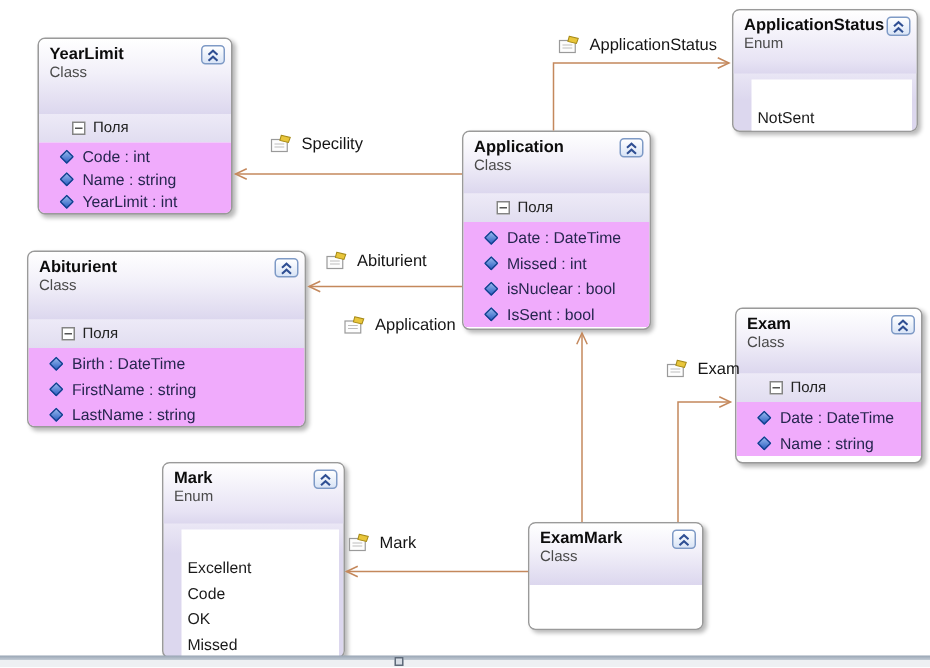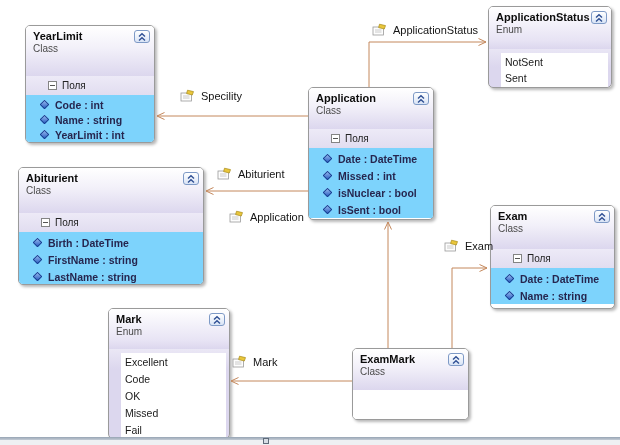--- a/index.html
+++ b/index.html
@@ -29,35 +29,35 @@
     padding:0 22px;background:linear-gradient(#edeaf7,#e1ddf0);
     font-size:10px;color:#222;
   }
   .expander{
     width:9px;height:9px;box-sizing:border-box;border:1px solid #848484;background:#fff;
     position:relative;flex:none;cursor:pointer;
   }
   .expander::after{
     content:"";position:absolute;left:1px;right:1px;top:3px;height:1px;background:#555;
   }
-  .members{background:#7dd3fc;padding-top:2px;font-weight:bold;}
+  .members{background:#f0abfc;padding-top:2px;}
   .member-row{
     display:flex;align-items:center;gap:7px;padding-left:15px;
     font-size:10.5px;color:#26264f;white-space:nowrap;
   }
   .mh17 .member-row{height:17px;}
   .mh15 .member-row{height:15px;}
   .diamond{
     width:7px;height:7px;flex:none;transform:rotate(45deg);border-radius:1px;
     background:linear-gradient(135deg,#a6c6f5,#1d52bb);
     box-shadow:0 0 0 1px #16408f inset;
   }
   
   .enum-items{
-    margin:4px 3px 2px 12px;background:#fff;padding:1px 4px;
+    margin:4px 3px 2px 12px;background:#fff;padding:18px 4px;
     font-size:10.5px;color:#1a1a1a;
   }
   .enum-literal{line-height:16px;white-space:nowrap;}
   .lit17 .enum-literal{line-height:17px;}
   .enum-box{background:linear-gradient(#ffffff, #ece9f6 38px, #dcd7ee 60px, #dcd7ee);}
   .empty-body{background:#fff;height:100%;}
   
   .assoc-label{
     position:absolute;display:flex;align-items:center;gap:6px;z-index:6;
     font-size:11px;color:#141414;white-space:nowrap;cursor:default;

